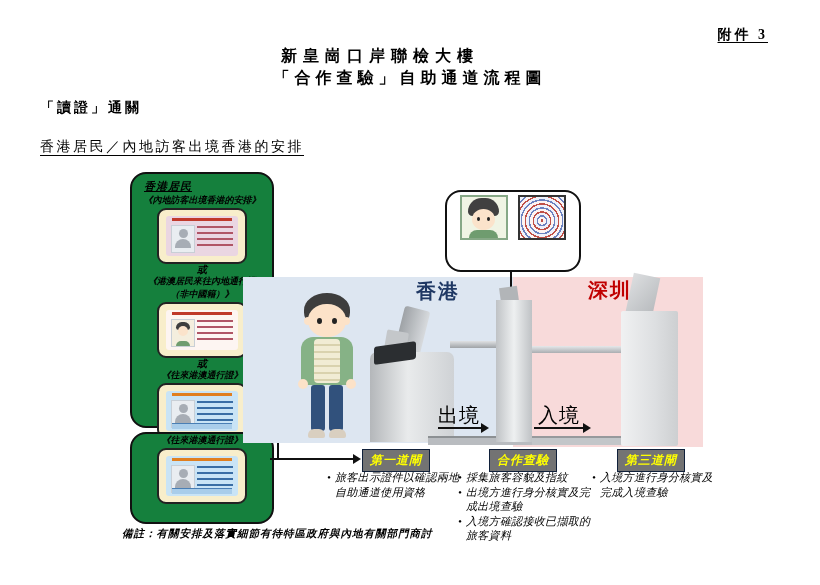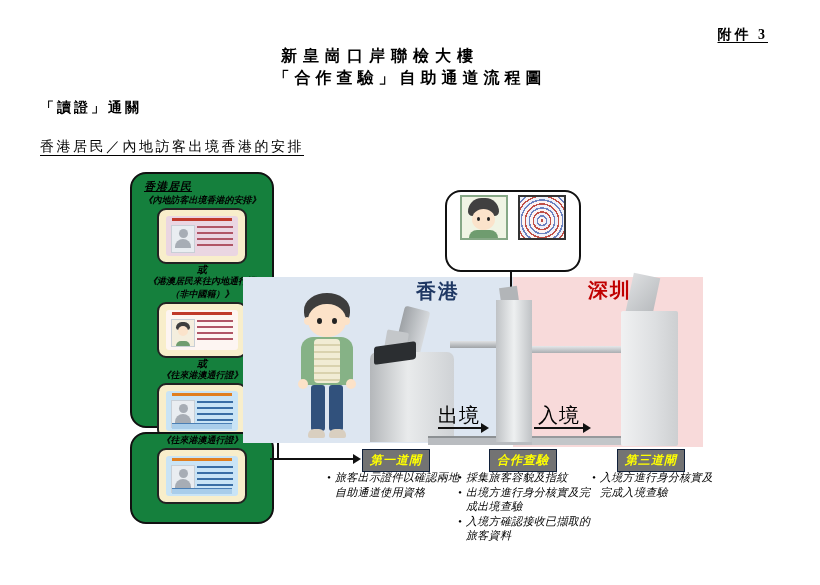--- a/index.html
+++ b/index.html
@@ -272,14 +272,15 @@
       <span>入境方確認接收已擷取的旅客資料</span>
     </div>
   </div>
   <div class="abs bullets col3">
     <div class="bullet">
       <span class="b-dot">•</span>
       <span>入境方進行身分核實及完成入境查驗</span>
     </div>
   </div>
 
+  <div class="abs footnote">備註：有關安排及落實細節有待特區政府與內地有關部門商討</div>
 
 </div>
 
 </body></html>

